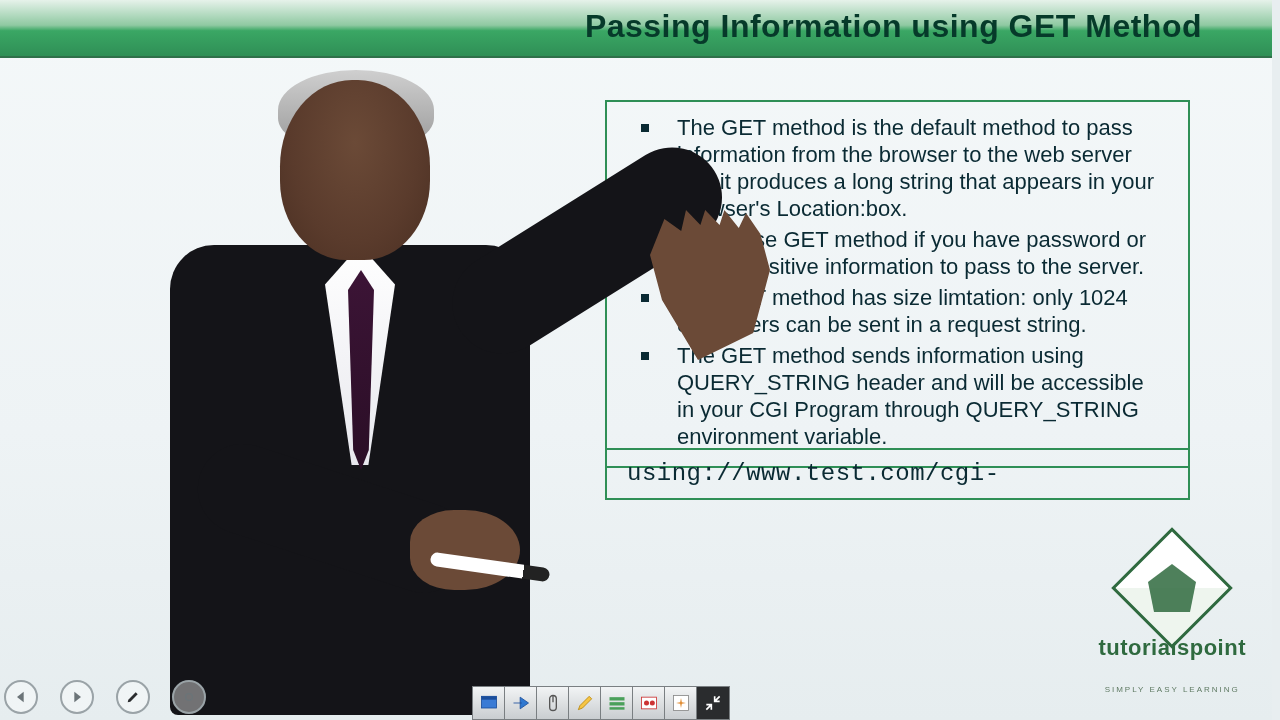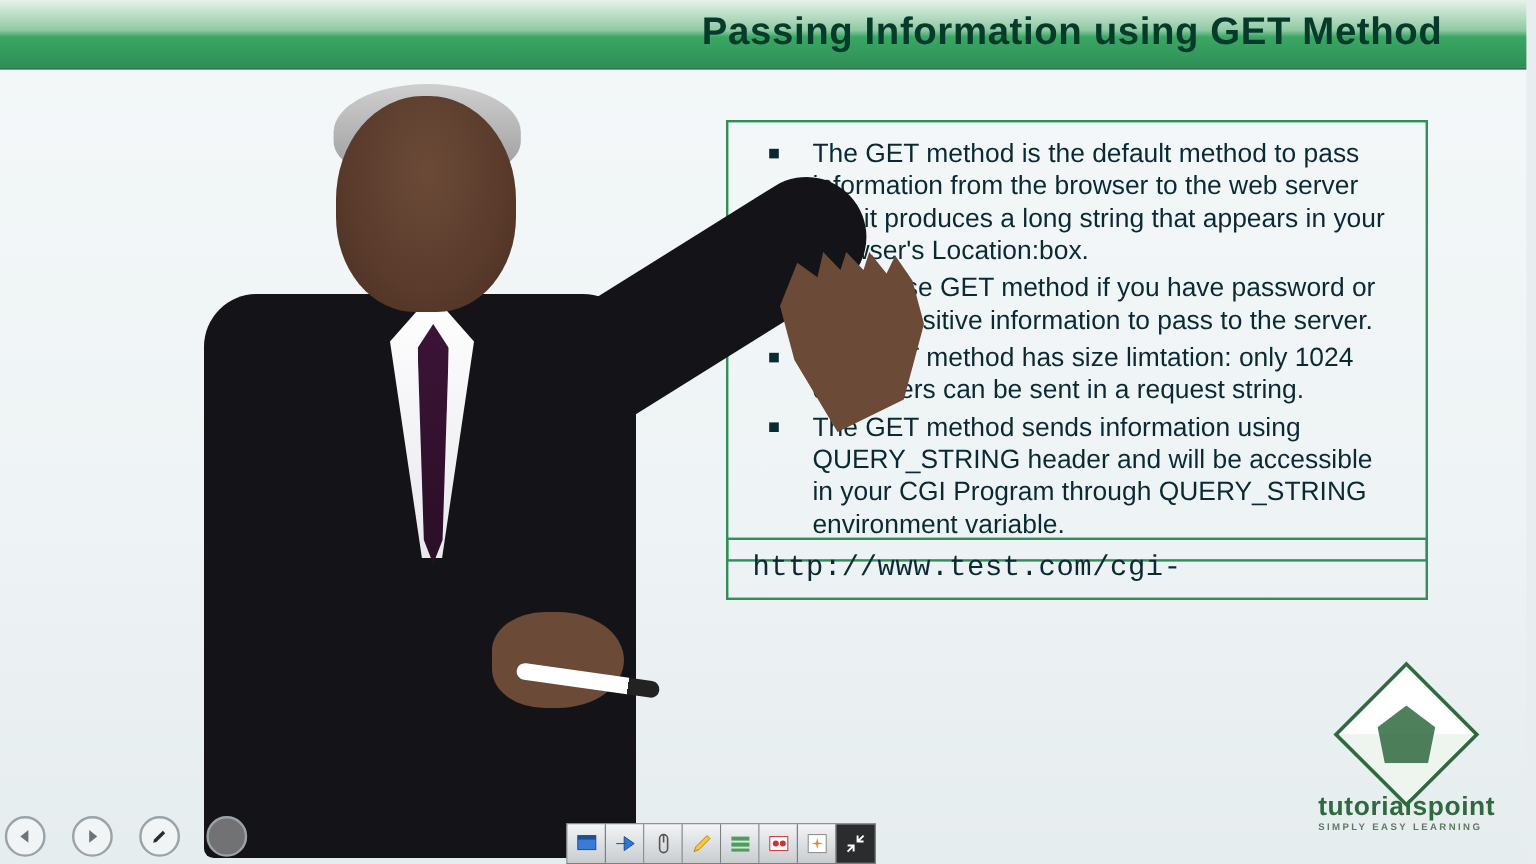--- a/index.html
+++ b/index.html
@@ -111,59 +111,59 @@
   }
   .tbtn {
     width:32px; height:32px; border-right:1px solid #7a7f82;
     background: linear-gradient(#f2f4f5,#c9cdd0);
     display:flex; align-items:center; justify-content:center;
   }
   .tbtn:last-child { border-right:none; background:#2a2c2e; }
   .tbtn svg { width:20px; height:20px; }
   
   .logo {
-    position:absolute; right:26px; bottom:26px; text-align:left; color:#2f6a3f;
+    position:absolute; right:26px; bottom:26px; text-align:center; color:#2f6a3f;
     font-weight:700;
   }
   .logo .diamond {
     width:86px; height:86px; margin:0 auto 4px auto; transform:rotate(45deg);
     border:3px solid #2f6a3f; position:relative;
     background: linear-gradient(135deg,#fff 0 50%, #eef5ee 50% 100%);
   }
   .logo .diamond::after{
     content:""; position:absolute; inset:10px; border:0;
     background: radial-gradient(circle at 50% 55%, #2f6a3f 0 18%, transparent 19%),
                 linear-gradient(#2f6a3f,#2f6a3f);
     clip-path: polygon(50% 10%, 90% 40%, 80% 90%, 20% 90%, 10% 40%);
     transform: rotate(-45deg);
     opacity:.85;
   }
   .logo .brand { font-size:22px; letter-spacing:.5px; }
-  .logo .tag { font-size:8px; letter-spacing:2px; color:#5f7a63; font-weight:700; }
+  .logo .tag { font-size:8px; letter-spacing:2px; color:#5f7a63; font-weight:400;margin-top:24px; }
 </style>
 </head>
 <body>
 
 <div class="stage">
 
   <div class="title-bar">
     <div class="title">Passing Information using GET Method</div>
   </div>
 
   <div class="content-box bullets">
     <ul>
       <li>The GET method is the default method to pass information from the browser to the web server and it produces a long string that appears in your browser's Location:box.</li>
       <li>Never use GET method if you have password or other sensitive information to pass to the server.</li>
       <li>The GET method has size limtation: only 1024 characters can be sent in a request string.</li>
       <li>The GET method sends information using QUERY_STRING header and will be accessible in your CGI Program through QUERY_STRING environment variable.</li>
     </ul>
   </div>
 
   <div class="content-box code-box">
-    <div>http://www.test.com/cgi-</div>
+    <div>using://www.test.com/cgi-</div>
   </div>
 
   <div class="presenter">
     <div class="torso"></div>
     <div class="arm-right"></div>
     <div class="arm-left"></div>
     <div class="shirt"></div>
     <div class="tie"></div>
     <div class="hair"></div>
     <div class="head"></div>

